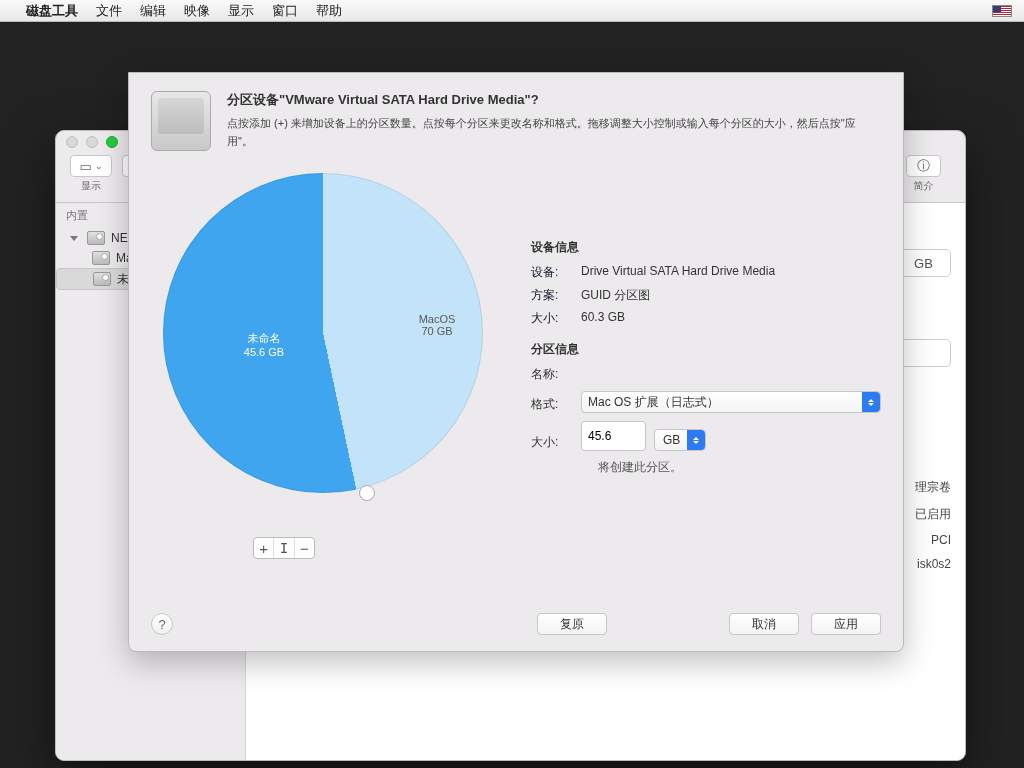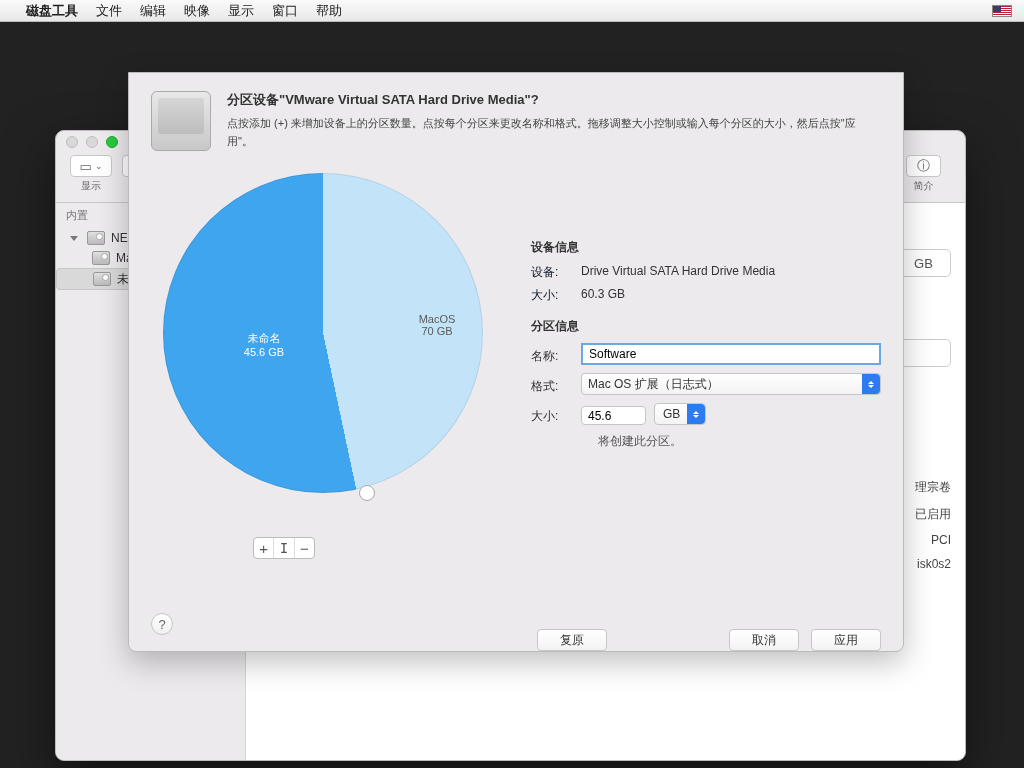--- a/index.html
+++ b/index.html
@@ -55,24 +55,24 @@
 .info-row .k { width:50px; color:#0f172a; }
 .info-row .v { flex:1; }
 .fld { display:flex; align-items:flex-end; margin:8px 0; }
 .fld .k{ width:50px; }
 .txt { flex:1; height:22px; border:2.5px solid #6ca8e0; border-radius:0; padding:0 6px; font-size:12px; background:#fff; outline:none;}
 .sel { flex:1; height:22px; border:1px solid #c6c6c6; border-radius:4px; padding:0 6px; font-size:12px; background:linear-gradient(#fff,#f3f3f3); position:relative; display:flex; align-items:center;}
 .sel .arr, .unit .arr { position:absolute; right:0; top:0; width:18px; height:100%; background:#2d7bf0; border-radius:0 4px 4px 0; display:flex; flex-direction:column; align-items:center; justify-content:center; }
 .arr::before,.arr::after{content:"";width:0;height:0;border-left:3px solid transparent;border-right:3px solid transparent;}
 .arr::before{border-bottom:3px solid #fff;margin-bottom:1px;}
 .arr::after{border-top:3px solid #fff;}
-.numin { width:65px; height:19px; border:1px solid #c6c6c6; border-radius:4px; padding:0 6px; font-size:12px; background:#fff; outline:none; text-align:left;}
+.numin { width:65px; height:30px; border:1px solid #c6c6c6; border-radius:4px; padding:0 6px; font-size:12px; background:#fff; outline:none; text-align:left;}
 .unit { width:52px; height:22px; margin-left:8px; border:1px solid #c6c6c6; border-radius:4px; background:linear-gradient(#fff,#f3f3f3); position:relative; display:flex; align-items:center; padding-left:8px; font-size:12px;}
 .note { font-size:12px; color:#555; margin-top:8px; margin-left:67px; }
-.sheet-btns { position:absolute; right:22px; bottom:0; display:flex; gap:12px; }
+.sheet-btns { position:absolute; right:22px; bottom:16px; display:flex; gap:12px; }
 .btn { min-width:70px; height:22px; padding:0 14px; border:1px solid #c6c6c6; border-radius:4px; background:linear-gradient(#fff,#f3f3f3); font-size:12px; color:#333; display:flex; align-items:center; justify-content:center; }
 .help { position:absolute; left:22px; bottom:16px; width:22px;height:22px;border:1px solid #c6c6c6;border-radius:50%;background:linear-gradient(#fff,#f0f0f0);display:flex;align-items:center;justify-content:center;font-size:13px;color:#666;}
 </style>
 </head>
 <body>
 
 <div class="menubar">
   <span class="apple"></span>
   <span class="mi bold">磁盘工具</span>
   <span class="mi">文件</span>
@@ -185,28 +185,31 @@
     <span>−</span>
   </div>
 
   <div class="info">
     <h4>设备信息</h4>
     <div class="info-row">
         <div class="k">设备:</div>
         <div class="v">Drive Virtual SATA Hard Drive Media</div>
       </div>
     <div class="info-row">
+        <div class="k">方案:</div>
+        <div class="v">GUID 分区图</div>
+      </div>
+    <div class="info-row">
         <div class="k">大小:</div>
         <div class="v">60.3 GB</div>
       </div>
 
     <h4>分区信息</h4>
     <div class="fld">
       <div class="k">名称:</div>
-      <input class="txt" value="Software" style="">
     </div>
     <div class="fld">
       <div class="k">格式:</div>
       <div class="sel">
           <span>Mac OS 扩展（日志式）</span>
           <span class="arr"></span>
         </div>
     </div>
     <div class="fld">
       <div class="k">大小:</div>

